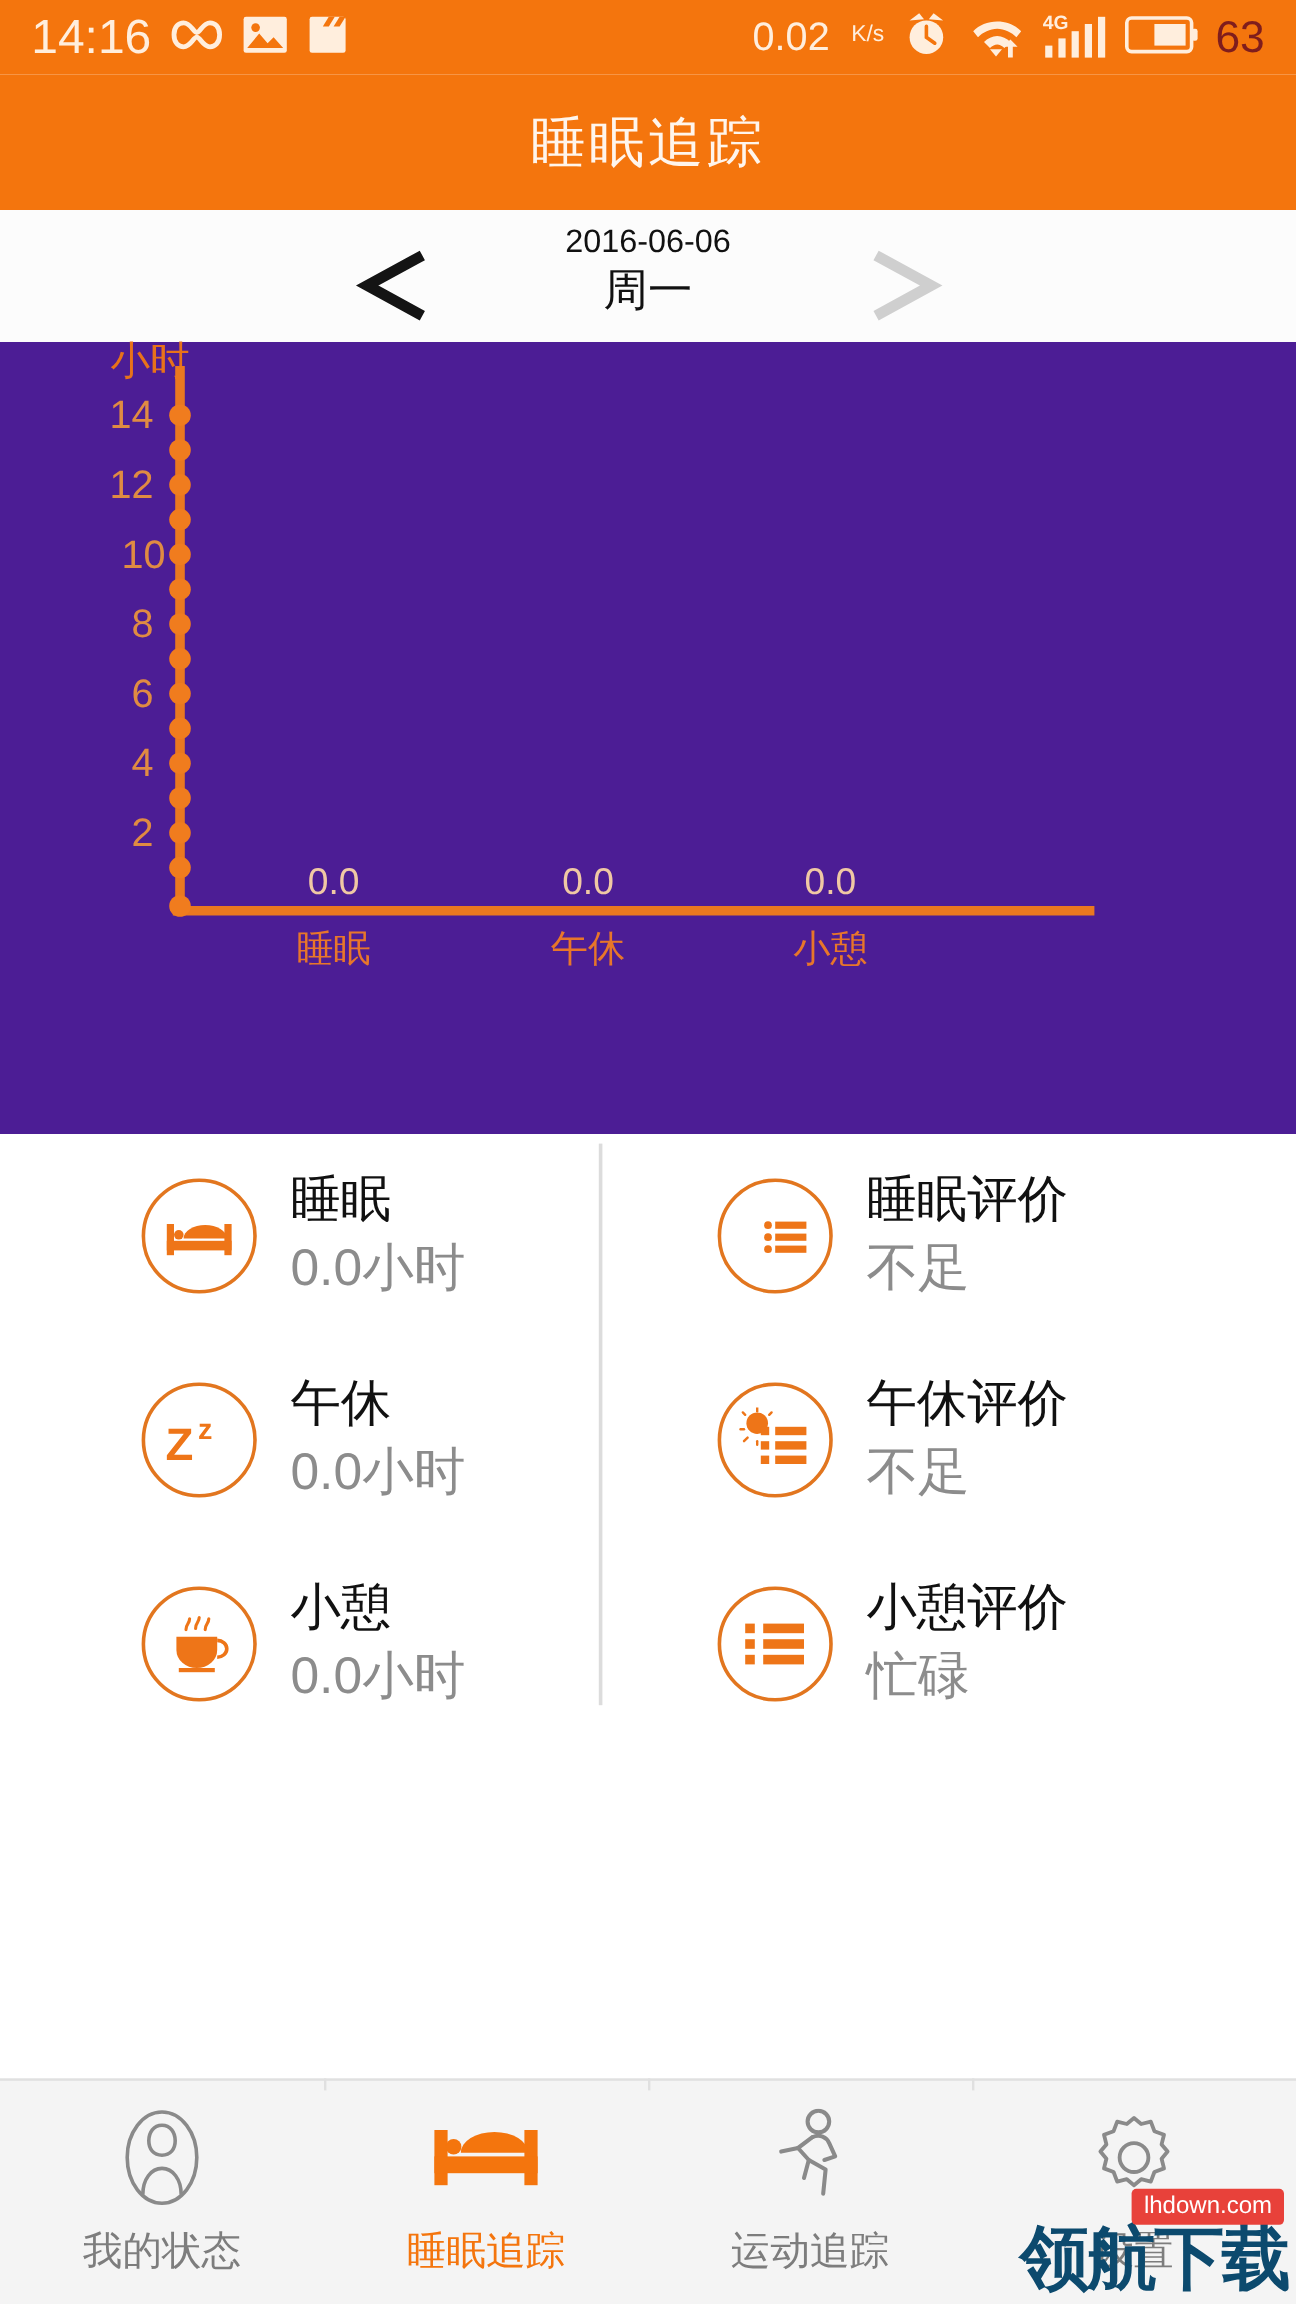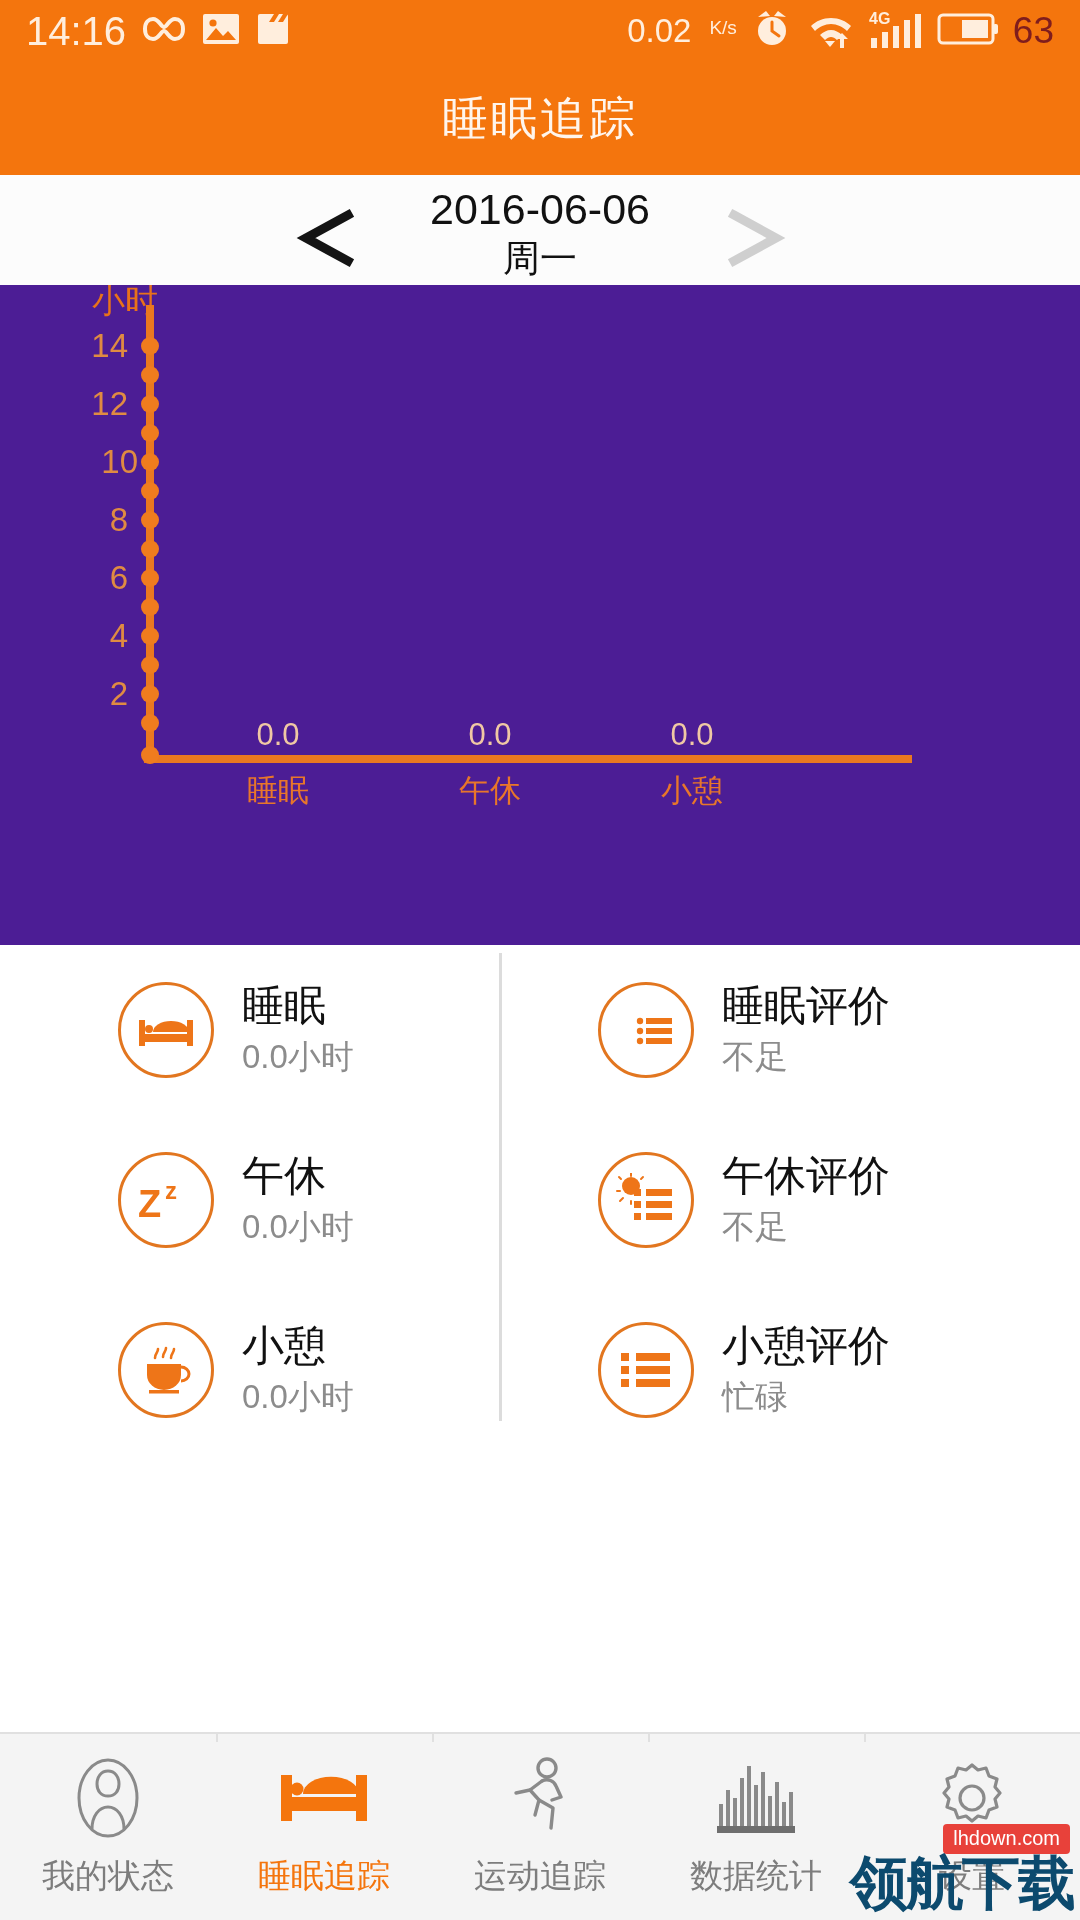--- a/index.html
+++ b/index.html
@@ -45,21 +45,21 @@
   
   .datebar{
     position:relative;
     height:110px;
     background:#fcfcfc;
   }
   .date-center{
     position:absolute;left:0;right:0;top:12px;
     text-align:center;
   }
-  .date-main{font-size:43px;color:#111;line-height:1.05;}
+  .date-main{font-size:27px;color:#111;line-height:1.05;}
   .date-week{font-size:37px;color:#111;line-height:1.25;margin-top:4px;}
   .arrow{
     position:absolute;
     top:32px;
     width:70px;height:62px;
   }
   .arrow.prev{left:290px;}
   .arrow.next{right:288px;}
 
   
@@ -119,21 +119,21 @@
   .stat-cell.right{padding-left:58px;}
   .stat-ic{
     width:96px;height:96px;
     border:3px solid #e2761f;
     border-radius:50%;
     display:flex;align-items:center;justify-content:center;
     flex:0 0 auto;
   }
   .stat-txt{margin-left:28px;}
   .stat-title{font-size:42px;color:#111;line-height:1.18;}
-  .stat-sub{font-size:33px;color:#8c8c8c;line-height:1.35;margin-top:4px;}
+  .stat-sub{font-size:43px;color:#8c8c8c;line-height:1.35;margin-top:4px;}
 
   
   .bottomnav{
     position:absolute;
     left:0;bottom:0;
     width:1080px;height:188px;
     background:#f4f4f4;
     border-top:2px solid #e0e0e0;
     display:flex;
   }
@@ -462,41 +462,20 @@
         <circle cx="38" cy="11" r="9" fill="none" stroke="#8a8a8a" stroke-width="3.4"></circle>
         <path d="M33 24c6-3 12 0 14 5l5 11-9 3" fill="none" stroke="#8a8a8a" stroke-width="3.4" stroke-linecap="round" stroke-linejoin="round"></path>
         <path d="M33 24l-12 9 9 10-4 15" fill="none" stroke="#8a8a8a" stroke-width="3.4" stroke-linecap="round" stroke-linejoin="round"></path>
         <path d="M30 43l14 8-2 20" fill="none" stroke="#8a8a8a" stroke-width="3.4" stroke-linecap="round" stroke-linejoin="round"></path>
         <path d="M21 33l-14 3" fill="none" stroke="#8a8a8a" stroke-width="3.4" stroke-linecap="round"></path>
       </svg>
     </div>
     <div class="nav-label">运动追踪</div>
   </div>
 
-  <div class="nav-item">
-    <div class="nav-ic">
-      <svg width="78" height="80" viewBox="0 0 78 80">
-        <g fill="#8a8a8a">
-          <rect x="2" y="46" width="4" height="22"></rect>
-          <rect x="9" y="32" width="4" height="36"></rect>
-          <rect x="16" y="40" width="4" height="28"></rect>
-          <rect x="23" y="20" width="4" height="48"></rect>
-          <rect x="30" y="8" width="4" height="60"></rect>
-          <rect x="37" y="27" width="4" height="41"></rect>
-          <rect x="44" y="14" width="4" height="54"></rect>
-          <rect x="51" y="38" width="4" height="30"></rect>
-          <rect x="58" y="24" width="4" height="44"></rect>
-          <rect x="65" y="44" width="4" height="24"></rect>
-          <rect x="72" y="34" width="4" height="34"></rect>
-        </g>
-        <rect x="0" y="68" width="78" height="7" fill="#6e6e6e"></rect>
-      </svg>
-    </div>
-    <div class="nav-label">数据统计</div>
-  </div>
 
   <div class="nav-item">
     <div class="nav-ic">
       <svg width="78" height="78" viewBox="0 0 78 78">
         <path d="M39 6l6 5 8-2 3 8 8 3-2 8 5 6-5 6 2 8-8 3-3 8-8-2-6 5-6-5-8 2-3-8-8-3 2-8-5-6 5-6-2-8 8-3 3-8 8 2z" fill="none" stroke="#8a8a8a" stroke-width="3.2" stroke-linejoin="round"></path>
         <circle cx="39" cy="39" r="12" fill="none" stroke="#8a8a8a" stroke-width="3.2"></circle>
       </svg>
     </div>
     <div class="nav-label">设置</div>
   </div>

